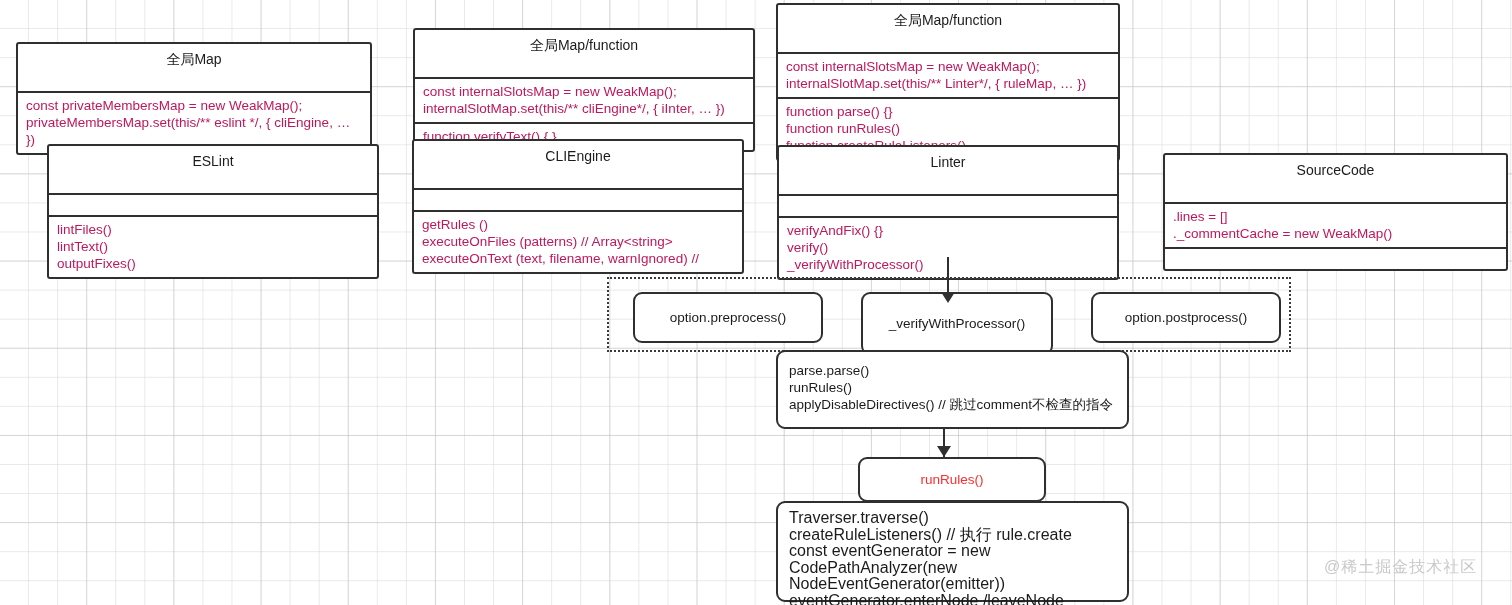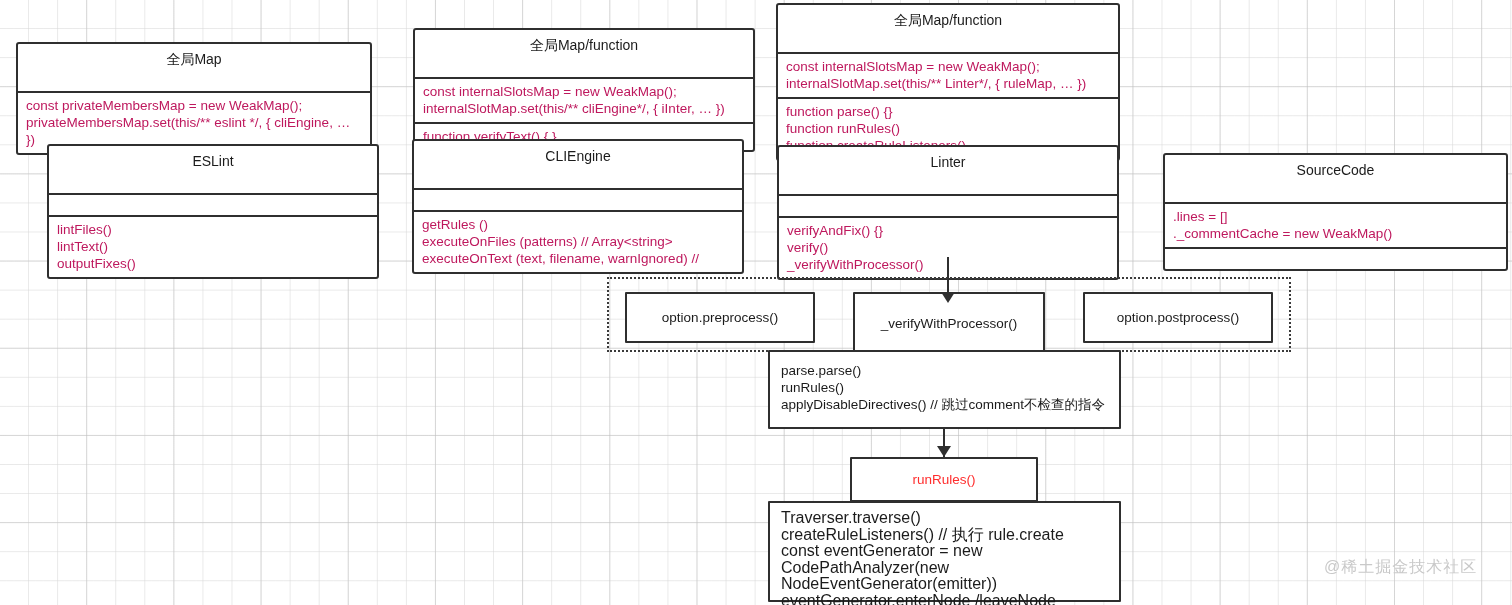--- a/index.html
+++ b/index.html
@@ -60,29 +60,30 @@
   .uml .empty {
     min-height: 22px;
   }
 
   
   .flow {
     position: absolute;
     box-sizing: border-box;
     background: #ffffff;
     border: 2px solid #2f2f2f;
-    border-radius: 1px;
+    border-radius: 9px;
     font-size: 13.5px;
     line-height: 17px;
     color: #1b1b1b;
     display: flex;
     align-items: center;
     justify-content: center;
     text-align: center;
     z-index: 3;
+    margin-left: 8px;
   }
   .flow.left-text {
     display: block;
     text-align: left;
     padding: 10px 12px 10px 11px;
     white-space: pre-line;
   }
   .flow.accent {
     color: #ff2d2d;
   }

